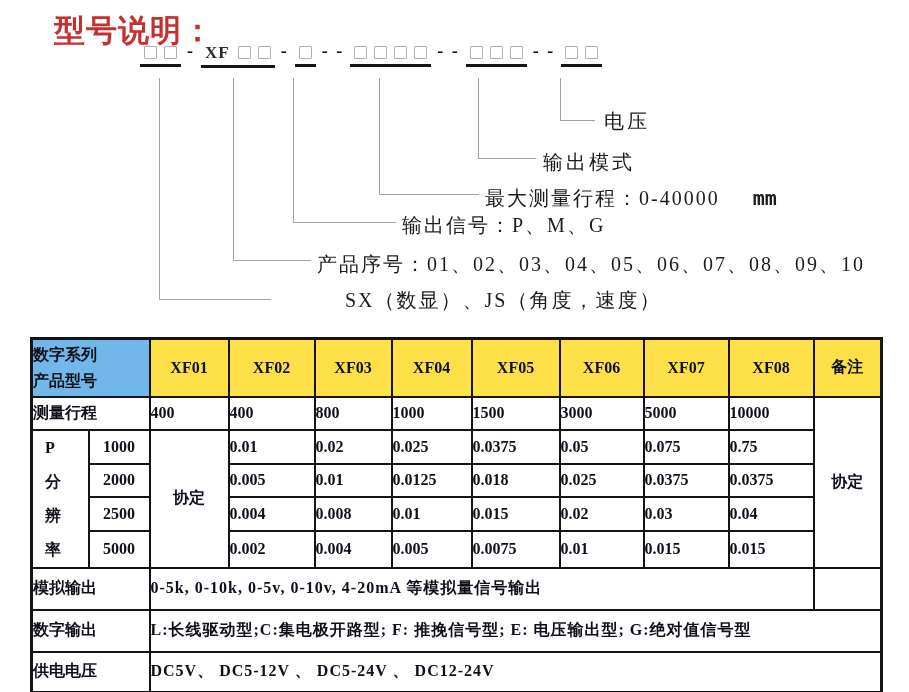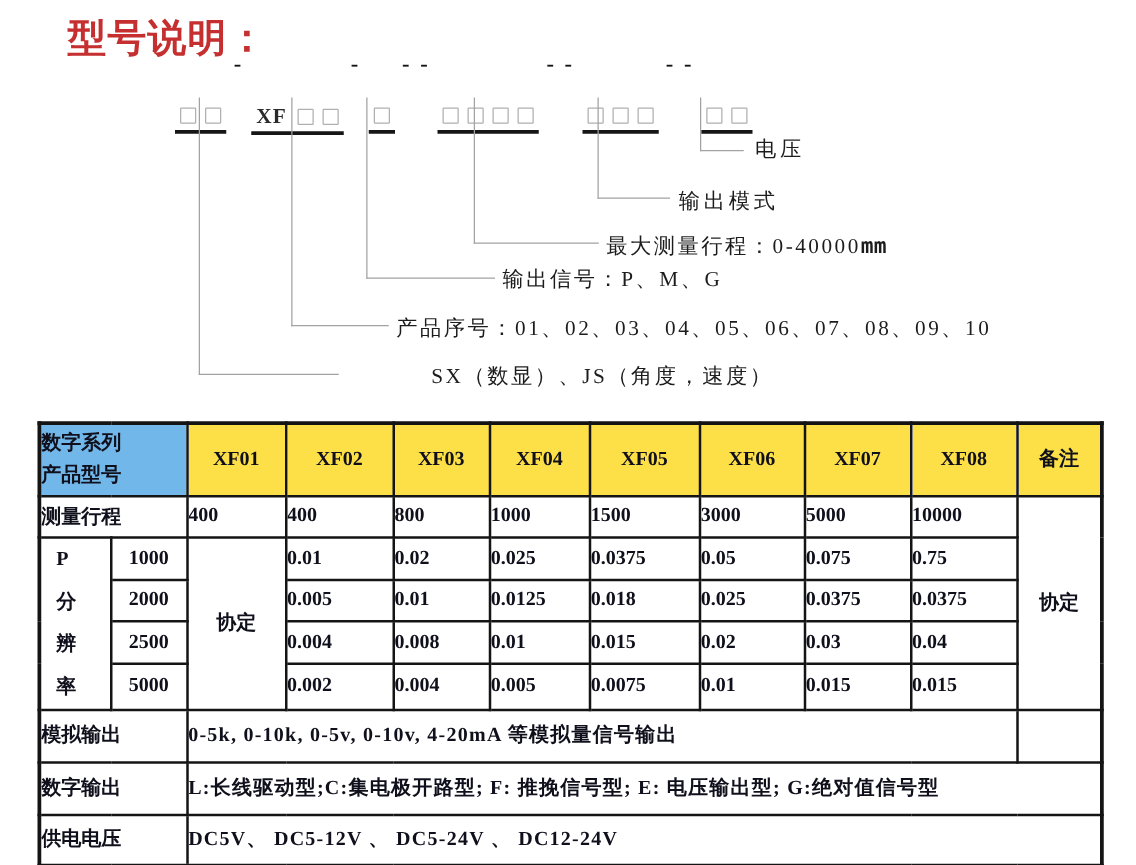--- a/index.html
+++ b/index.html
@@ -5,32 +5,32 @@
   html,body{margin:0;padding:0;background:#fff;}
   .page{position:relative;width:909px;height:692px;background:#ffffff;overflow:hidden;
         font-family:"Liberation Serif",serif;color:#151515;}
 
   
   .title{position:absolute;left:54px;top:10px;font-family:"Liberation Sans",sans-serif;
          font-weight:bold;font-size:31px;color:#c52f2f;letter-spacing:1px;}
 
   
   .model-row{position:absolute;left:140px;top:44px;display:flex;align-items:flex-start;}
-  .grp{display:flex;align-items:flex-end;gap:7px;border-bottom:3px solid #161616;
-       padding:2px 4px 5px 4px;margin-top:40px;}
+  .grp{display:flex;gap:7px;border-bottom:3px solid #161616;
+       padding:2px 4px 5px 4px;}
   .box{width:13px;height:13px;border:1.5px solid #b0b0b0;background:#fff;box-sizing:border-box;
        border-radius:1px;}
   .xf{font-size:17px;font-weight:bold;line-height:14px;color:#2a2a2a;letter-spacing:1px;margin-right:1px;}
   .dash{font-weight:bold;font-size:18px;line-height:15px;margin:0 6px;color:#161616;
         letter-spacing:2px;white-space:pre;}
 
   
   .leader{position:absolute;border-left:1.5px solid #a2a2a2;border-bottom:1.5px solid #a2a2a2;}
-  .callout{position:absolute;font-size:17px;color:#1c1c1c;letter-spacing:3px;white-space:nowrap;}
-  .callout .mm{font-family:"DejaVu Sans Mono",monospace;font-weight:bold;letter-spacing:0;}
+  .callout{position:absolute;font-size:20px;color:#1c1c1c;letter-spacing:3px;white-space:nowrap;}
+  .callout .mm{font-family:"DejaVu Sans Mono",monospace;font-weight:bold;letter-spacing:0;margin-left:33px;}
   .callout.two-line{line-height:21px;letter-spacing:2px;}
   .callout .indent{padding-left:68px;}
   .callout.tight{letter-spacing:2px;}
 
   
   .spec{position:absolute;left:30px;top:337px;width:850px;border-collapse:collapse;
         table-layout:fixed;font-weight:bold;color:#10101c;border:3px solid #141414;}
   .spec td{border:2px solid #141414;font-size:16px;padding:0;overflow:hidden;}
   .hdr{background:#fde047;text-align:center;}
   .hdr-main{background:#72b7ea;text-align:left;padding-left:8px;line-height:26px;padding-top:2px;}

